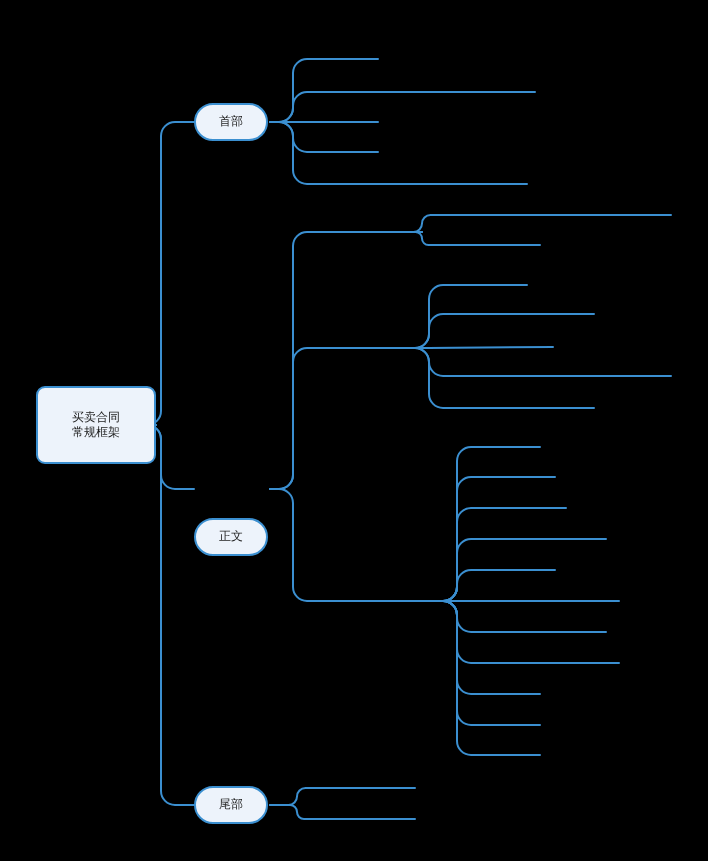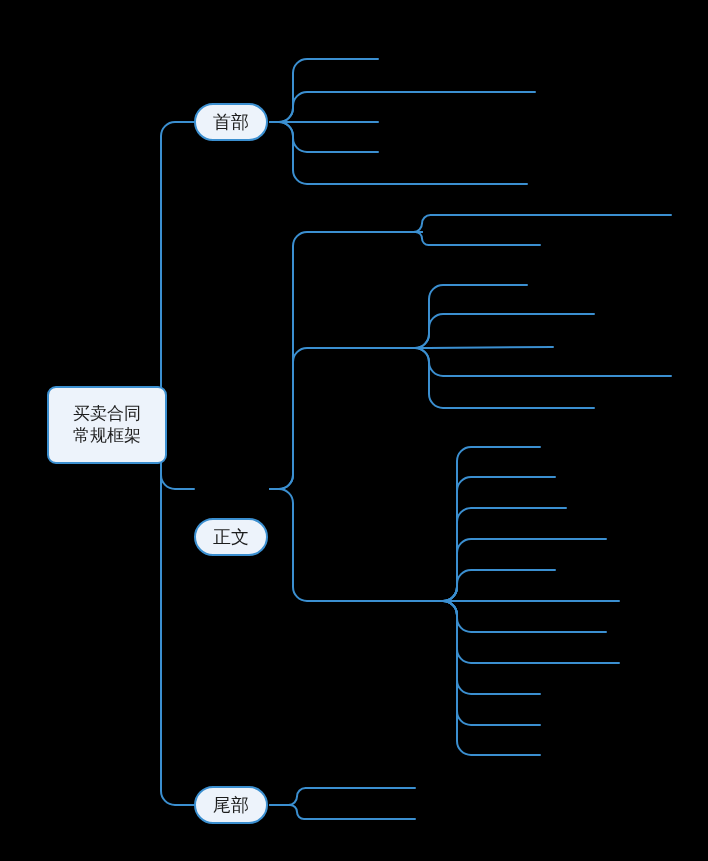--- a/index.html
+++ b/index.html
@@ -39,28 +39,27 @@
     line-height: 1.28;
     white-space: pre-line;
     user-select: none;
   }
   .node-root {
     left: 36px;
     top: 386px;
     width: 120px;
     height: 78px;
     border-radius: 9px;
-    font-size: 17px;
-    margin-left: 11px;
+    font-size: 12px;
   }
   .node-pill {
     width: 74px;
     height: 38px;
     border-radius: 19px;
-    font-size: 18px;
+    font-size: 12px;
   }
   #node-head   { left: 194px; top: 103px; }
   #node-body   { left: 194px; top: 470px; margin-top: 48px; }
   #node-tail   { left: 194px; top: 786px; text-align: right; }
 </style>
 </head>
 <body>
 
 <div id="canvas">
 

